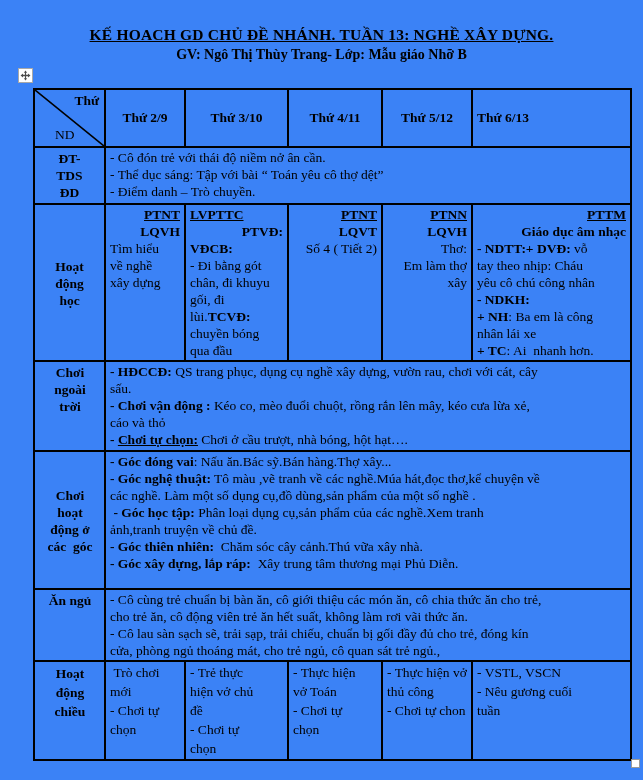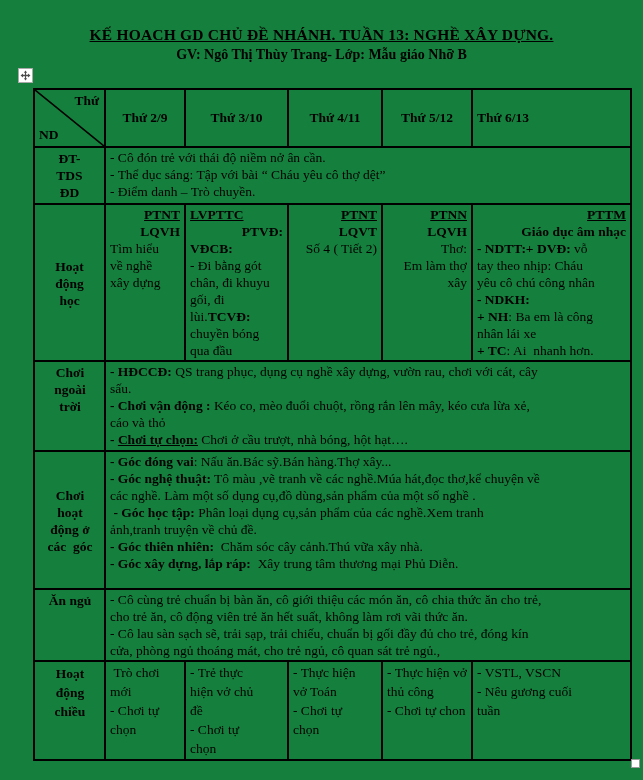--- a/index.html
+++ b/index.html
@@ -1,32 +1,32 @@
 <!DOCTYPE html>
 <html><head>
 <meta charset="utf-8">
 <style>
   *{margin:0;padding:0;box-sizing:border-box}
   html,body{background:#fff}
   body{width:643px;height:780px;font-family:"Liberation Serif","DejaVu Serif",serif;color:#000}
-  .page{position:relative;width:643px;height:780px;background:#15803d;overflow:hidden}
+  .page{position:relative;width:643px;height:780px;background:#3b82f6;overflow:hidden}
   .titles{position:absolute;top:24px;left:0;width:100%;text-align:center}
   .doc-title{font-size:15.5px;font-weight:bold;text-decoration:underline;line-height:21px;letter-spacing:.2px}
   .doc-sub{font-size:14px;font-weight:bold;line-height:19px}
   .move-handle{position:absolute;left:18px;top:68px;width:15px;height:15px;border:1px solid #a8a8a8;background:#fff;display:flex;align-items:center;justify-content:center}
   .resize-handle{position:absolute;left:631px;top:759px;width:9px;height:9px;border:1px solid #9a9a9a;background:#fff}
   table.tbl{position:absolute;top:88px;left:33px;width:597px;border-collapse:collapse;table-layout:fixed}
   .tbl th,.tbl td{border:2px solid #000;vertical-align:top;font-size:13.5px;font-weight:normal;padding:1px 4px;overflow:hidden}
   .tbl thead tr{height:58px}
   .tbl thead th{vertical-align:middle;text-align:center;font-weight:bold}
   .tbl thead th:last-child{text-align:left;}
   th.corner{position:relative;padding:0}
   th.corner svg{position:absolute;left:0;top:0;width:100%;height:100%}
   .c-top{position:absolute;top:3px;right:5px;font-weight:bold;font-size:13.5px}
-  .c-bottom{position:absolute;bottom:3px;left:4px;font-weight:bold;font-size:13.5px}
+  .c-bottom{position:absolute;bottom:3px;left:20px;font-weight:normal;font-size:13.5px}
   .tbl tbody th{font-weight:bold;text-align:center;padding-top:2px}
   .r-cnt th,.r-goc th,.r-an th,.r-hdc th{text-align:left;padding-left:5px}
   .r-hdh th,.r-goc th{vertical-align:middle}
   .r-dt{height:57px}.r-hdh{height:155px}.r-cnt{height:90px}.r-goc{height:138px}.r-an{height:71px}.r-hdc{height:96px}
   .line{line-height:17px;white-space:pre-wrap}
   .r-hdc .line{line-height:19px}
   .al-center{text-align:right}
   .b{font-weight:bold}
   .u{text-decoration:underline}
 </style>
@@ -75,21 +75,21 @@
     </thead>
     <tbody id="table-body">
         <tr class="r-dt">
           <th>
             <div class="line"><span>ĐT-</span></div>
             <div class="line"><span>TDS</span></div>
             <div class="line"><span>ĐD</span></div>
           </th>
           <td colspan="5">
             <div class="line"><span>- Cô đón trẻ với thái độ niềm nở ân cần.</span></div>
-            <div class="line"><span>- Thể dục sáng: Tập với bài “ Cháu yêu cô thợ dệt”</span></div>
+            <div class="line"><span>- Thể dục sáng: Tập với bài “ Toán yêu cô thợ dệt”</span></div>
             <div class="line"><span>- Điểm danh – Trò chuyền.</span></div>
           </td>
         </tr>
         <tr class="r-hdh">
           <th>
             <div class="line"><span>Hoạt</span></div>
             <div class="line"><span>động</span></div>
             <div class="line"><span>học</span></div>
           </th>
           <td>

